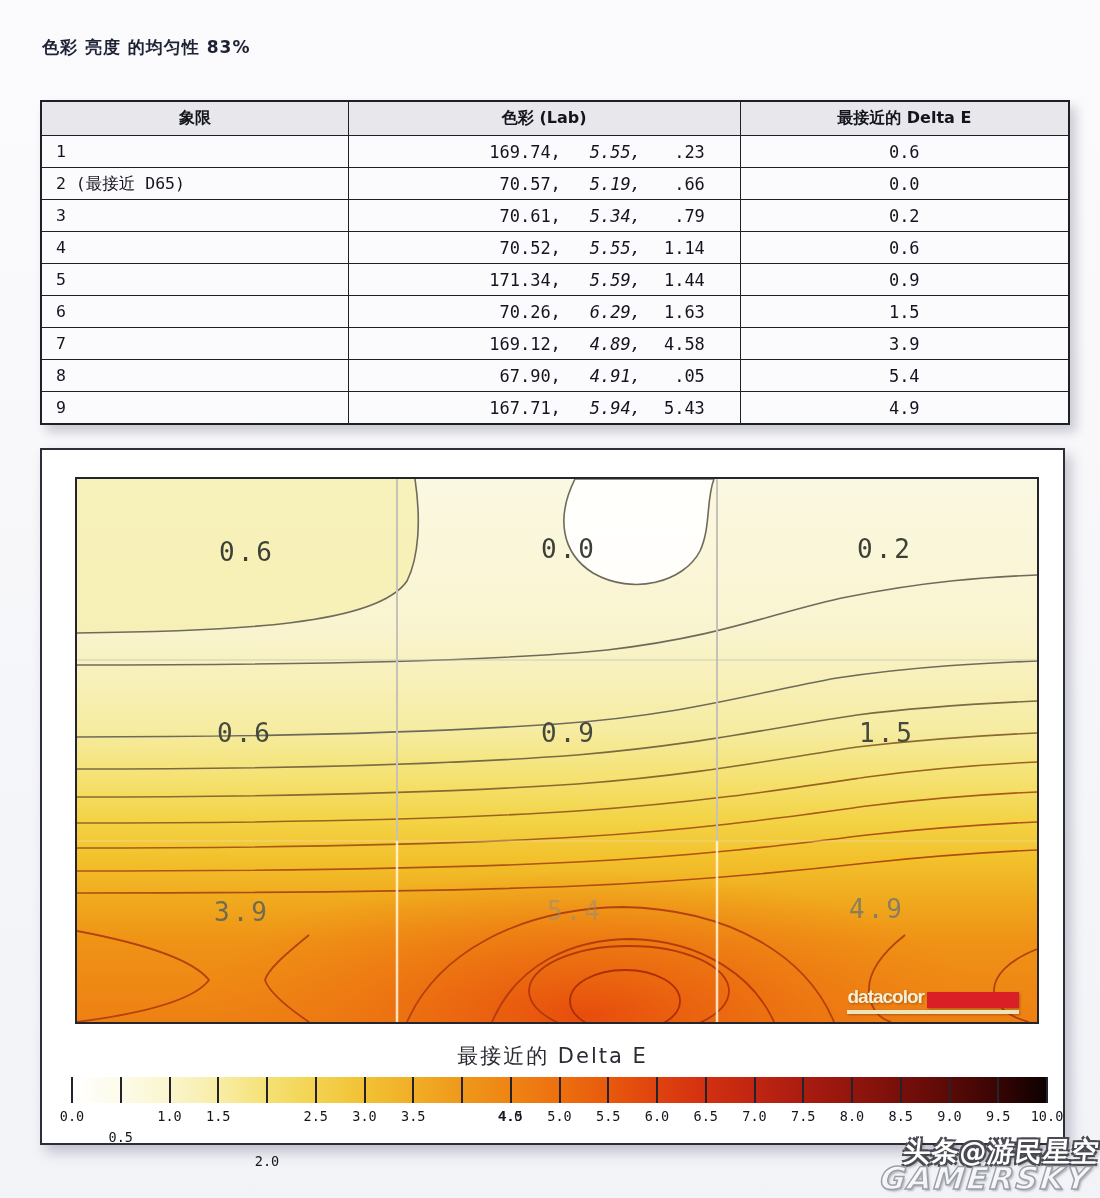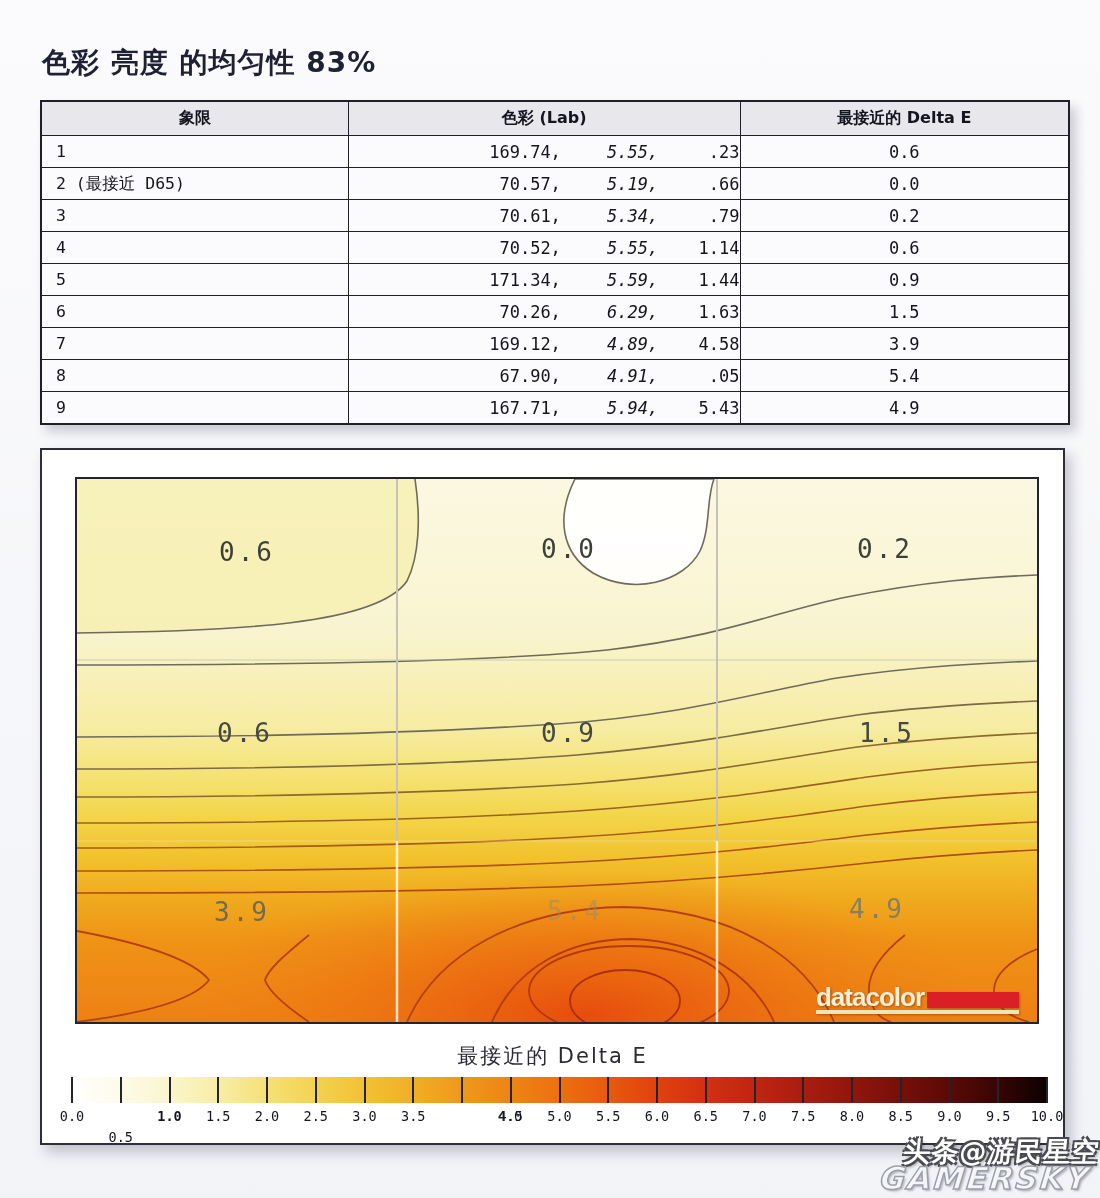--- a/index.html
+++ b/index.html
@@ -4,22 +4,22 @@
 <style>
   html,body{margin:0;padding:0;}
   body{
     width:1100px;height:1198px;
     background:#f2f3f7;
     font-family:"DejaVu Sans","Liberation Sans",sans-serif;
     position:relative;overflow:hidden;
   }
   .page{position:absolute;inset:0;background:linear-gradient(180deg,#fbfbfd 0%,#f2f3f7 100%);}
   .page-title{
-    position:absolute;left:42px;top:44px;
-    font-size:28px;font-weight:600;color:#1d2133;letter-spacing:1px;
+    position:absolute;left:42px;top:36px;
+    font-size:17px;font-weight:600;color:#1d2133;letter-spacing:1px;
   }
   
   .tbl-wrap{
     position:absolute;left:40px;top:100px;width:1030px;
     box-shadow:6px 7px 10px rgba(40,40,70,.22);
     background:#fff;
   }
   table.uni{
     width:100%;border-collapse:collapse;table-layout:fixed;
     font-family:"DejaVu Sans Mono","Liberation Mono",monospace;
@@ -28,21 +28,21 @@
   table.uni th,table.uni td{border:1.6px solid #1f1f28;}
   table.uni th{
     background:#e7e7ec;height:31px;font-weight:600;font-size:16px;
     font-family:"DejaVu Sans","DejaVu Sans Mono",sans-serif;
   }
   table.uni td{background:#fbfbfd;height:29px;}
   table.uni{border:2.5px solid #1f1f28;}
   .col-q{width:29.9%;} .col-lab{width:38.1%;} .col-de{width:32%;}
   td.qcell{text-align:left;padding-left:14px;font-size:16.5px;}
   td.labcell{padding:0;}
-  .labrow{display:flex;justify-content:space-between;}
+  .labrow{display:flex;justify-content:flex-start;}
   .labrow span{display:inline-block;text-align:right;white-space:pre;}
   .labrow .l1{width:212px;} .labrow .l2{width:80px;font-style:italic;} .labrow .l3{width:64px;}
   td.decell{text-align:center;}
   
   .chart-panel{
     position:absolute;left:40px;top:448px;width:1021px;height:693px;
     background:#fff;border:2px solid #2e2e38;
     box-shadow:6px 7px 12px rgba(40,40,70,.25);
   }
   .plot{
@@ -51,21 +51,21 @@
   }
   .plot svg{display:block;width:960px;height:543px;}
   .dc-logo{
     position:absolute;right:18px;bottom:8px;
     display:flex;align-items:flex-end;
     border-bottom:4px solid #efe3bc;padding-bottom:2px;
     filter:drop-shadow(1px 1px 1px rgba(80,30,0,.4));
   }
   .dc-logo .dc-text{
     font-family:"Liberation Sans","DejaVu Sans",sans-serif;
-    font-weight:800;font-size:26px;line-height:22px;color:#f7efd6;
+    font-weight:800;font-size:19px;line-height:22px;color:#f7efd6;
     letter-spacing:-1px;
   }
   .dc-logo .dc-red{width:92px;height:16px;background:#da1f26;margin-left:3px;}
   .chart-title{
     position:absolute;left:0;right:0;top:592px;text-align:center;
     font-size:21px;color:#2b2b33;letter-spacing:2px;
     font-family:"DejaVu Sans","DejaVu Sans Mono",sans-serif;
   }
   .colorbar{
     position:absolute;left:30px;top:627px;width:975px;height:26px;
@@ -316,23 +316,23 @@
         <div class="tick" style="left: 75%;"></div>
         <div class="tick" style="left: 80%;"></div>
         <div class="tick" style="left: 85%;"></div>
         <div class="tick" style="left: 90%;"></div>
         <div class="tick" style="left: 95%;"></div>
         <div class="tick" style="left: 100%;"></div>
       </div>
     <div class="cb-labels">
         <span style="left: 0%;">0.0</span>
         <span style="left: 5%; margin-top: 21px;">0.5</span>
-        <span style="left: 10%; font-weight: bold;">1.0</span>
+        <span style="left: 10%;">1.0</span>
         <span style="left: 15%;">1.5</span>
-        <span style="left: 20%;">2.0</span>
+        <span style="left: 20%; margin-top: 45px;">2.0</span>
         <span style="left: 25%;">2.5</span>
         <span style="left: 30%;">3.0</span>
         <span style="left: 35%;">3.5</span>
         <span style="left: 40%; margin-left: 48px;">4.0</span>
         <span style="left: 45%;">4.5</span>
         <span style="left: 50%;">5.0</span>
         <span style="left: 55%;">5.5</span>
         <span style="left: 60%;">6.0</span>
         <span style="left: 65%;">6.5</span>
         <span style="left: 70%;">7.0</span>

